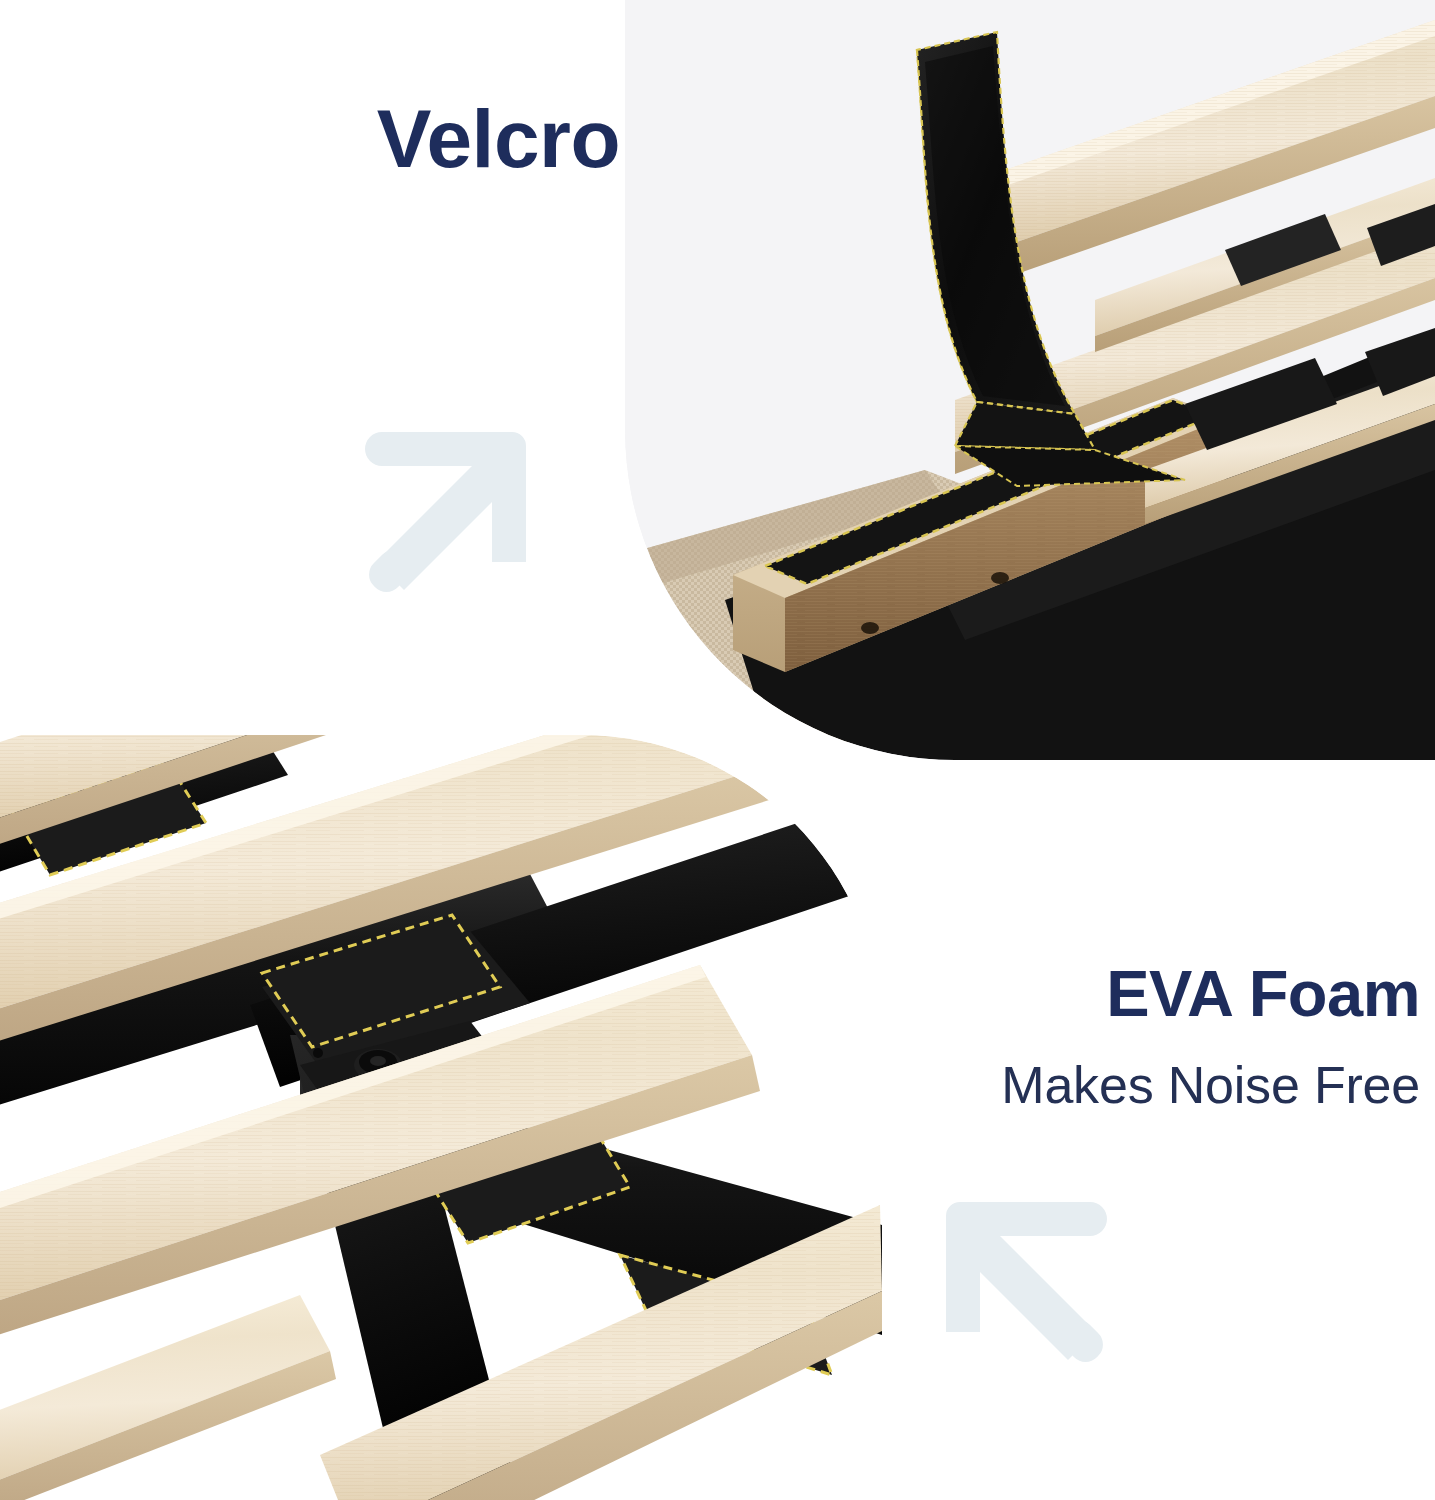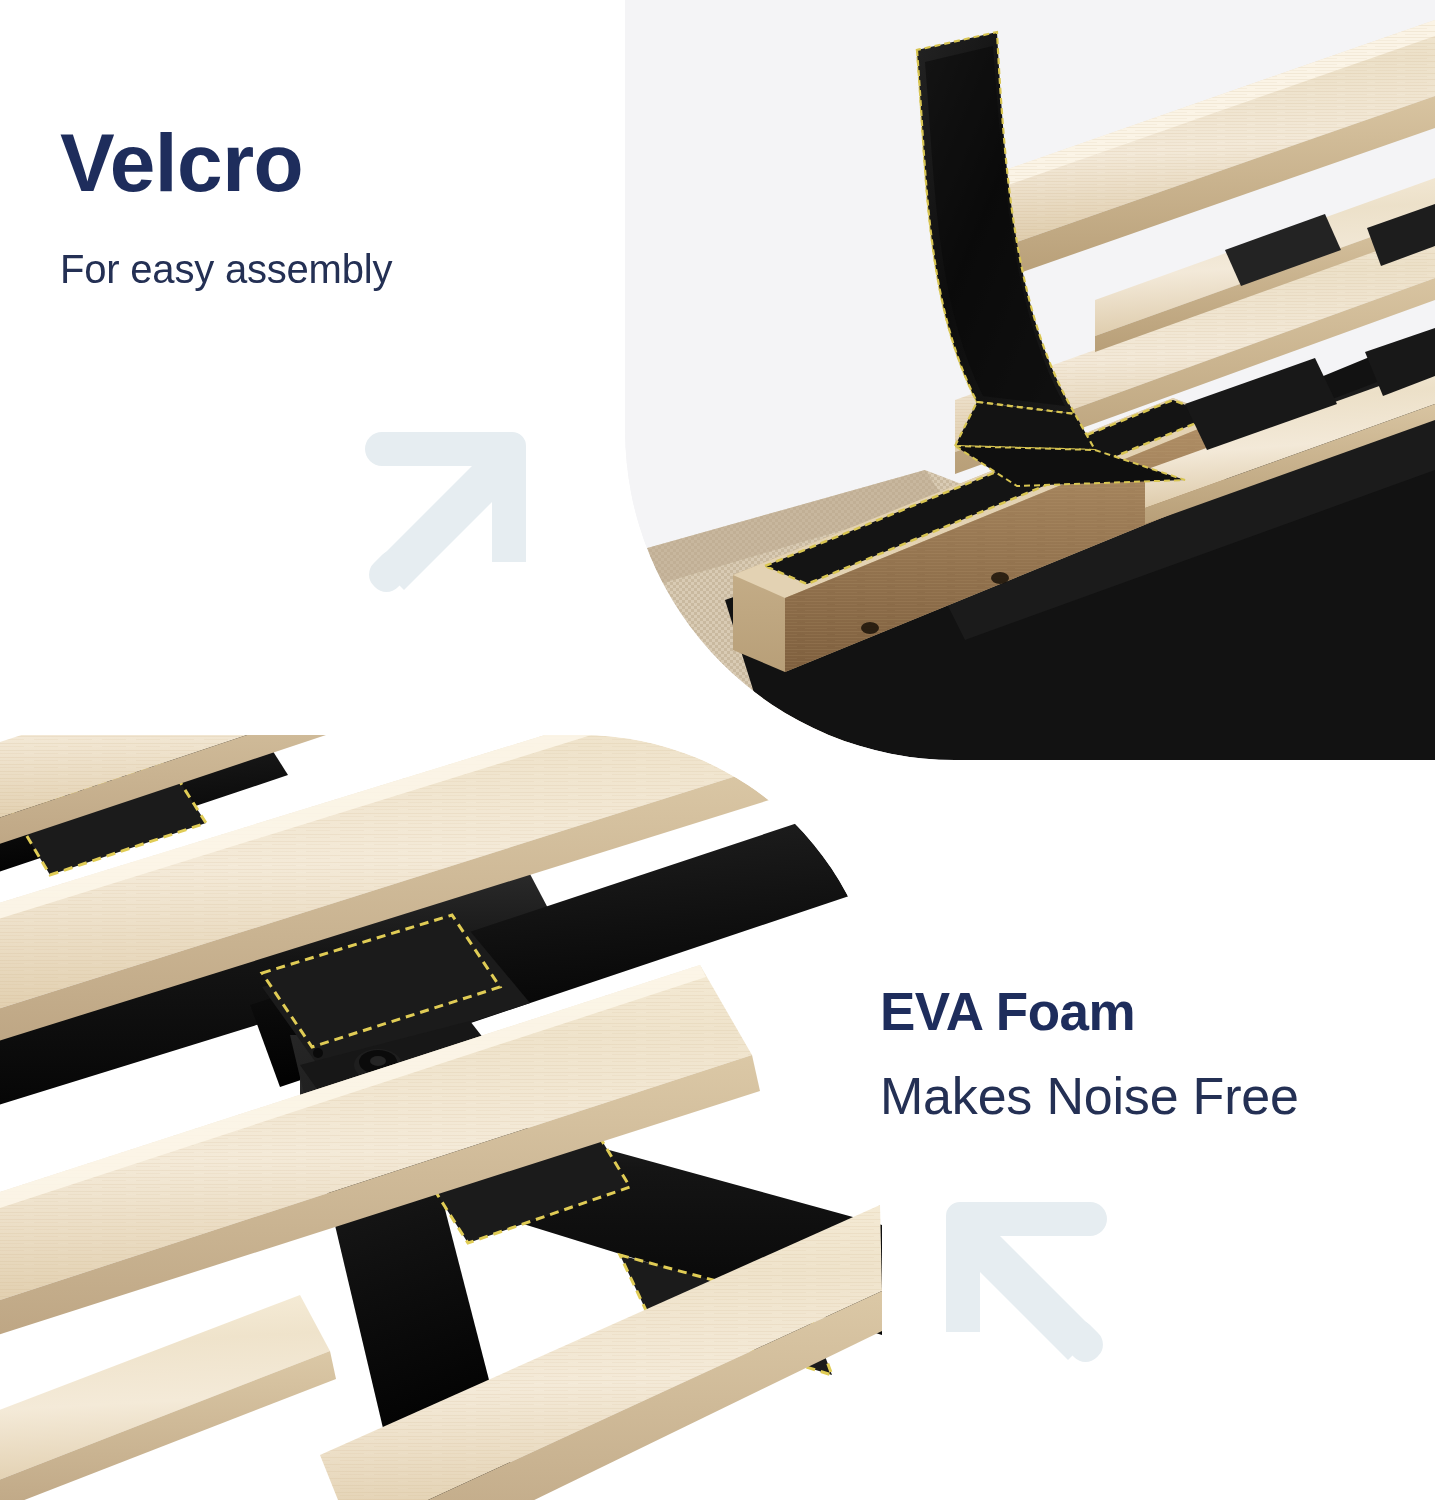--- a/index.html
+++ b/index.html
@@ -6,40 +6,40 @@
   html,body{ background:#ffffff; }
   body{
     width:1435px; height:1500px;
     font-family:"Liberation Sans","DejaVu Sans",sans-serif;
     position:relative; overflow:hidden;
   }
 
   .stage{ position:absolute; inset:0; background:#ffffff; }
 
   
-  .copy{ position:absolute; text-align:left;margin-top:24px; }
+  .copy{ position:absolute; text-align:right; }
 
   .headline{
     font-weight:700;
     color:#1e2d5c;
     line-height:1.06;
     letter-spacing:-0.5px;
   }
   .subline{
     font-weight:400;
     color:#243054;
     letter-spacing:-0.2px;
   }
 
   #velcro-copy{ left:60px; top:96px; width:560px; }
   #velcro-copy .headline{ font-size:82px; }
   #velcro-copy .subline{ font-size:40px; margin-top:40px; }
 
   #eva-copy{ left:880px; top:960px; width:540px; }
-  #eva-copy .headline{ font-size:53px; }
+  #eva-copy .headline{ font-size:65px; }
   #eva-copy .subline{ font-size:52px; margin-top:26px; }
 
   
   .arrow-wrap{ position:absolute; }
   #arrow-up-right{ left:352px; top:412px; width:190px; height:180px; }
   #arrow-up-left { left:930px; top:1182px; width:190px; height:182px; }
 
   
   .panel{ position:absolute; overflow:hidden; }
 
@@ -245,21 +245,20 @@
         <path d="M-40,690 L300,560 L330,616 L-40,760 Z" fill="url(#woodB)"></path>
         <path d="M-40,760 L330,616 L336,644 L-40,790 Z" fill="url(#woodBedge)"></path>
       </g>
     </svg>
   </div>
 
   <div class="copy" id="velcro-copy">
     <div class="headline">
       <div>Velcro</div>
     </div>
-    <div class="subline">For easy assembly</div>
   </div>
 
   <div class="arrow-wrap" id="arrow-up-right">
     <svg width="190" height="180" viewBox="0 0 190 180">
       <g fill="#e6edf1">
         <path d="M24,150 L140,34 L168,62 L52,178 Z"></path>
         <path d="M30,20 L160,20 A14,14 0 0 1 174,34 L174,150 L140,150 L140,54 L30,54 A17,17 0 0 1 30,20 Z"></path>
         <rect x="16" y="142" width="44" height="34" rx="16" transform="rotate(-45 38 159)"></rect>
       </g>
     </svg>

